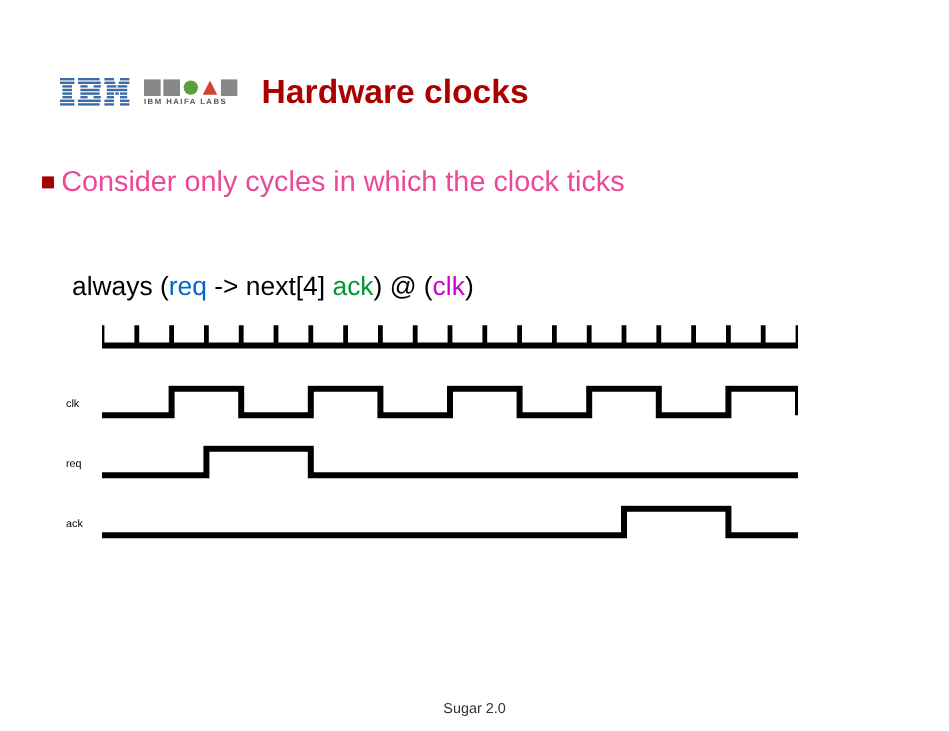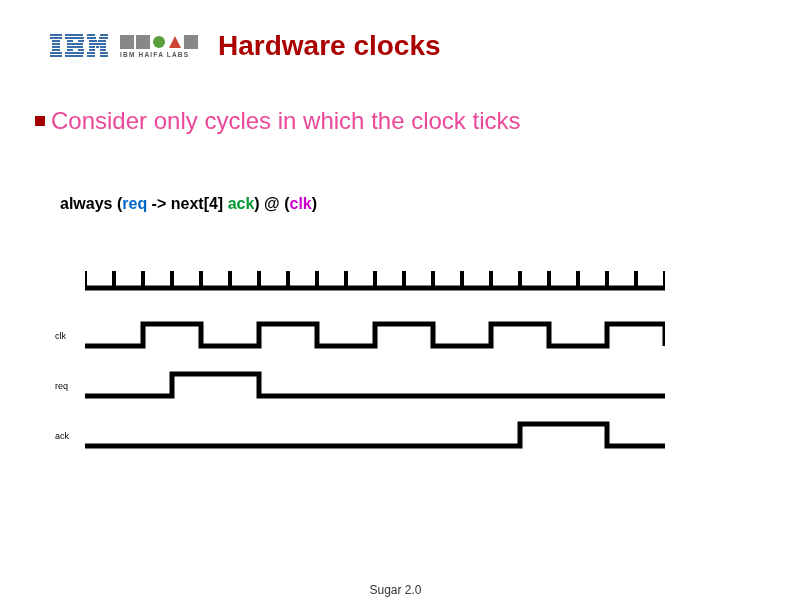--- a/index.html
+++ b/index.html
@@ -9,20 +9,21 @@
     background: #ffffff;
     font-family: Arial, Helvetica, sans-serif;
     position: relative;
     overflow: hidden;
   }
   .header {
     display: flex;
     align-items: center;
     padding: 30px 0 10px 50px;
     gap: 12px;
+    margin-top: 31px;
   }
   .ibm-logo {
     display: flex;
     flex-direction: column;
     gap: 1px;
   }
   .ibm-bars {
     width: 58px;
     height: 24px;
   }
@@ -67,22 +68,22 @@
     margin-right: 6px;
     margin-top: 9px;
     flex-shrink: 0;
   }
   .bullet-text {
     font-size: 24px;
     color: #ec4899;
   }
   .formula {
     padding: 60px 0 0 60px;
-    font-size: 16px;
-    font-weight: bold;
+    font-size: 22px;
+    font-weight: normal;
     color: #000;
   }
   .formula .req { color: #0066cc; }
   .formula .ack { color: #009933; }
   .formula .clk { color: #cc00cc; }
   .waveform-area {
     position: absolute;
     top: 265px;
     left: 55px;
     width: 640px;

